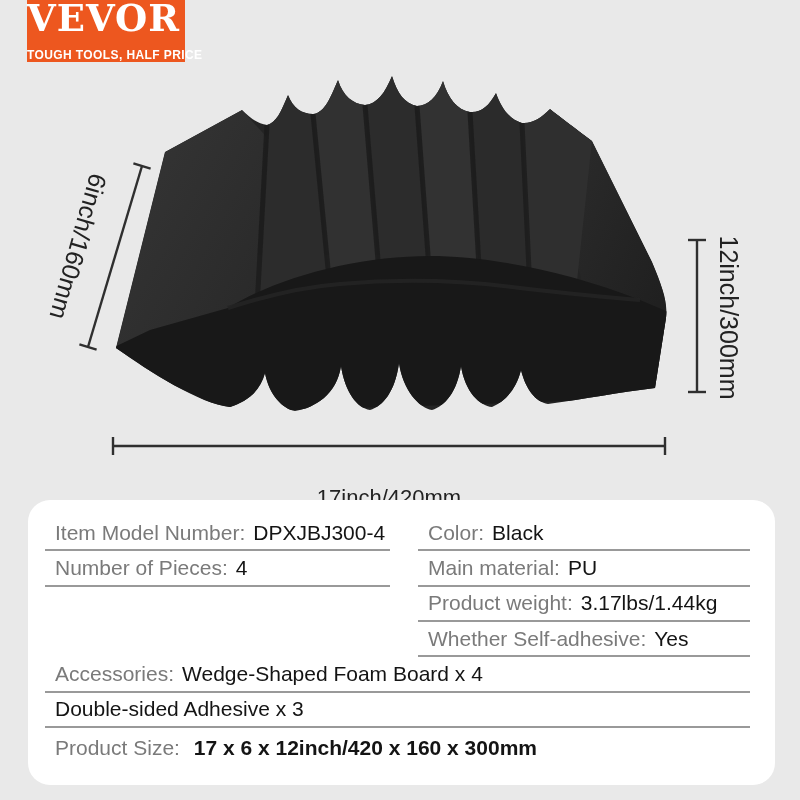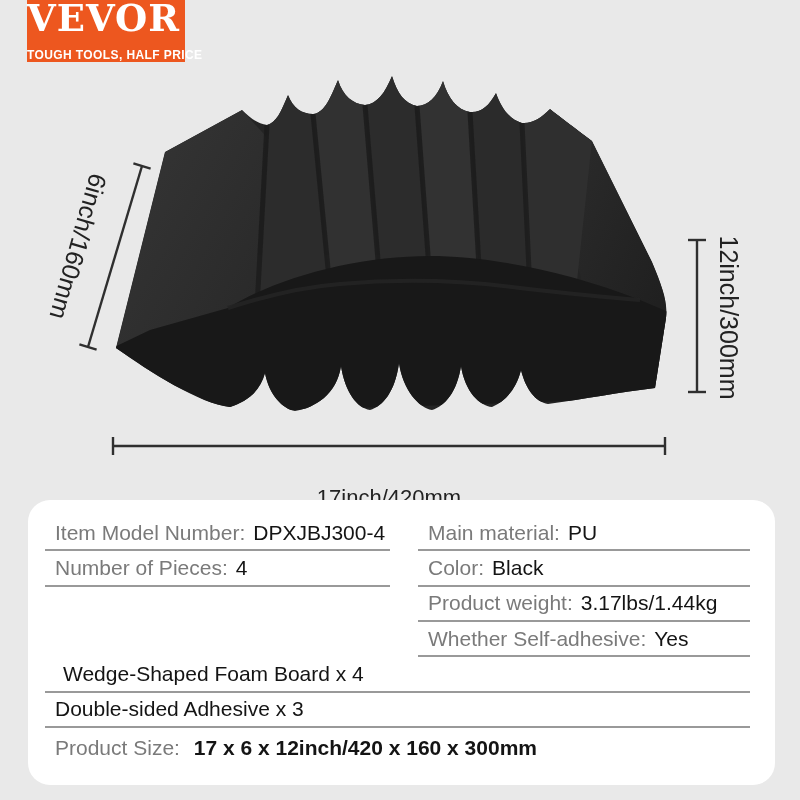--- a/index.html
+++ b/index.html
@@ -151,39 +151,40 @@
       <span class="val">DPXJBJ300-4</span>
     </div>
     <div class="spec-row">
       <span class="lbl">Number of Pieces:</span>
       <span class="val">4</span>
     </div>
   </div>
 
   <div class="col col-right">
     <div class="spec-row">
+      <span class="lbl">Color:</span>
+      <span class="val">Black</span>
+    </div>
+    <div class="spec-row">
       <span class="lbl">Main material:</span>
       <span class="val">PU</span>
-    </div>
-    <div class="spec-row">
-      <span class="lbl">Color:</span>
-      <span class="val">Black</span>
     </div>
     <div class="spec-row">
       <span class="lbl">Product weight:</span>
       <span class="val">3.17lbs/1.44kg</span>
     </div>
     <div class="spec-row">
       <span class="lbl">Whether Self-adhesive:</span>
       <span class="val">Yes</span>
     </div>
   </div>
 
   <div class="full-rows">
     <div class="spec-row">
+      <span class="lbl">Accessories:</span>
       <span class="val">Wedge-Shaped Foam Board x 4</span>
     </div>
     <div class="spec-row">
       <span class="lbl"></span>
       <span class="val">Double-sided Adhesive x 3</span>
     </div>
   </div>
 </div>
 
 <div class="footer-row">

